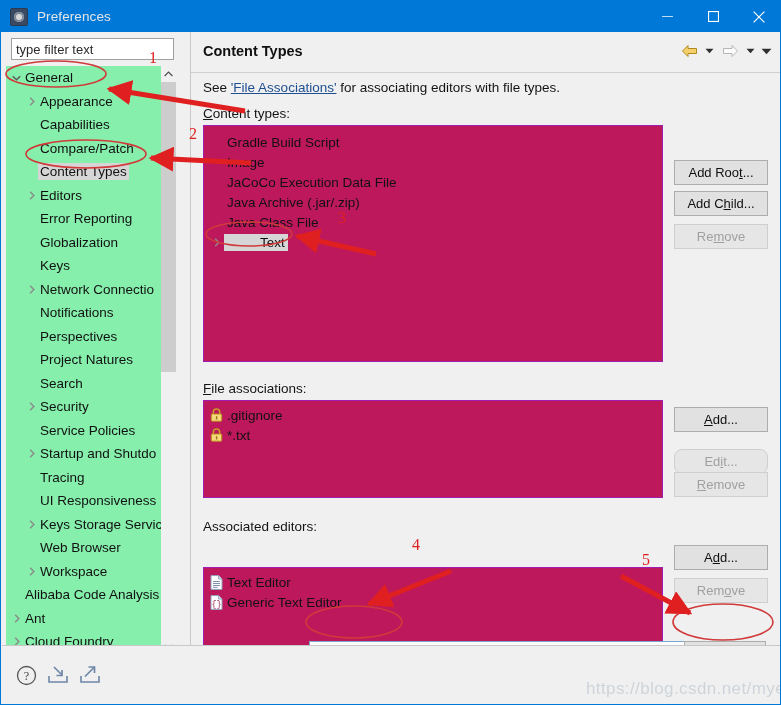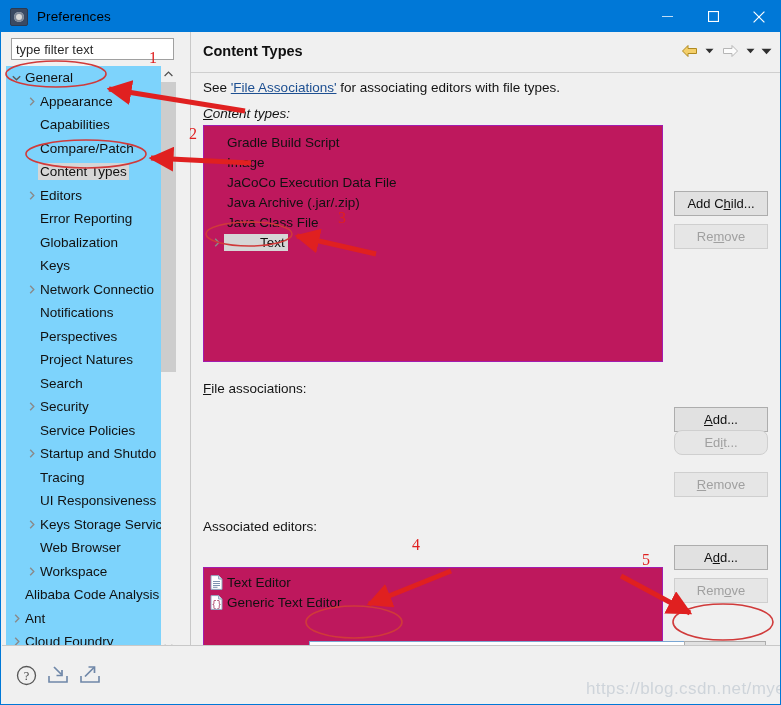--- a/index.html
+++ b/index.html
@@ -35,21 +35,21 @@
   }
   #title-icon::after {
     content: "";
     position: absolute; left: 3px; top: 3px;
     width: 10px; height: 10px;
     border-radius: 50%;
     background: #d9d9d9;
     box-shadow: inset 0 0 0 2px #7d8899;
   }
   #title-text {
-    color: #000000;
+    color: #e5e5e5;
     font-size: 13.5px;
     margin-left: 9px;
     letter-spacing: .1px;
     white-space: nowrap;
   }
   .wincontrols {
     margin-left: auto; display: flex; height: 31px;
   }
   .wb {
     width: 46px; height: 31px;
@@ -73,21 +73,21 @@
     font-size: 13px;
     color: #4d7c0f;
     padding: 0 4px;
     outline: none;
   }
   #filterbox::placeholder { color: #2b2b2b; opacity: 1; }
 
   #treewrap {
     position: absolute; left: 4px; top: 34px;
     width: 170px; height: 589px;
-    background: #7dd3fc;
+    background: #86efac;
     overflow: hidden;
   }
   #treelist {
     position: absolute; left: 0; top: 0;
     width: 156px;
   }
   .trow {
     height: 23.5px;
     display: flex; align-items: center;
     font-size: 13.5px;
@@ -203,21 +203,21 @@
     height: 20px;
     display: flex; align-items: center;
     font-size: 13.5px; color: #111111;
     padding-left: 6px; white-space: nowrap;
   }
   .lrow .twist { width: 14px; }
   .lrow .llabel { padding: 1px 3px; }
   .lrow.sel .llabel { background: #d6d6d6; padding-left: 36px; }
 
   
-  #ct-label { left: 12px; top: 74px; font-style: italic; }
+  #ct-label { left: 12px; top: 74px; }
   #ct-box { left: 12px; top: 93px; width: 460px; height: 237px; }
   #ct-list { padding-top: 6px; }
 
   #fa-label { left: 12px; top: 349px; }
   #fa-box { left: 12px; top: 368px; width: 460px; height: 98px; }
   #fa-list { padding-top: 4px; }
 
   #ae-label { left: 12px; top: 487px; }
   #ae-box { left: 12px; top: 506px; width: 460px; height: 92px; margin-top: 29px; }
   #ae-list { padding-top: 4px; }
@@ -240,21 +240,21 @@
     white-space: nowrap;
     padding: 0;
   }
   .btn.disabled { color: #a0a0a0; background: #e6e6e6; border-color: #cfcfcf; }
   .btn u { text-decoration: underline; }
 
   #b-addroot { left: 483px; top: 128px; }
   #b-addchild { left: 483px; top: 159px; }
   #b-remove1 { left: 483px; top: 192px; }
   #b-add2 { left: 483px; top: 375px; }
-  #b-edit2 { left: 483px; top: 398px; border-radius: 8px; }
+  #b-edit2 { left: 483px; top: 417px; border-radius: 8px; }
   #b-remove2 { left: 483px; top: 440px; }
   #b-add3 { left: 483px; top: 513px; }
   #b-remove3 { left: 483px; top: 546px; }
 
   
   #enc-label {
     position: absolute; left: 12px; top: 614px;
     font-size: 13.5px; color: #141414; white-space: nowrap;
   }
   #enc-input {
@@ -581,20 +581,40 @@
               </svg>
             </span>
             <span class="llabel">Text</span>
           </div>
         </div>
     </div>
 
     <div class="seclabel" id="fa-label">
       <u>F</u><span>ile associations:</span>
     </div>
+    <div class="listbox" id="fa-box">
+      <div id="fa-list">
+          <div class="lrow">
+            <span class="ic lock-ic"><svg width="13" height="14" viewBox="0 0 13 14">
+                <path d="M3.3 6 L3.3 4.2 A3.2 3.2 0 0 1 9.7 4.2 L9.7 6" fill="none" stroke="#c79a21" stroke-width="1.5"></path>
+                <rect x="1.3" y="6" width="10.4" height="7.2" rx="1" fill="#f4d87a" stroke="#b98f1d" stroke-width="1"></rect>
+                <rect x="5.9" y="8.2" width="1.4" height="3.2" fill="#9a7415"></rect>
+              </svg></span>
+            <span>.gitignore</span>
+          </div>
+          <div class="lrow">
+            <span class="ic lock-ic"><svg width="13" height="14" viewBox="0 0 13 14">
+                <path d="M3.3 6 L3.3 4.2 A3.2 3.2 0 0 1 9.7 4.2 L9.7 6" fill="none" stroke="#c79a21" stroke-width="1.5"></path>
+                <rect x="1.3" y="6" width="10.4" height="7.2" rx="1" fill="#f4d87a" stroke="#b98f1d" stroke-width="1"></rect>
+                <rect x="5.9" y="8.2" width="1.4" height="3.2" fill="#9a7415"></rect>
+              </svg></span>
+            <span>*.txt</span>
+          </div>
+        </div>
+    </div>
 
     <div class="seclabel" id="ae-label">Associated editors:</div>
     <div class="listbox" id="ae-box">
       <div id="ae-list">
           <div class="lrow">
             <span class="ic doc-ic"><svg width="13" height="15" viewBox="0 0 13 15">
                 <path d="M1 0.6 L8.6 0.6 L12 4 L12 14.4 L1 14.4 Z" fill="#ffffff" stroke="#8fa4bb" stroke-width="1"></path>
                 <path d="M8.6 0.6 L8.6 4 L12 4" fill="#dfe8f2" stroke="#8fa4bb" stroke-width="1"></path>
                 <g stroke="#6f87a8" stroke-width="0.9">
                   <line x1="3" y1="6.5" x2="10" y2="6.5"></line>
@@ -609,20 +629,23 @@
             <span class="ic doc-ic"><svg width="14" height="15" viewBox="0 0 14 15">
                 <path d="M1 0.6 L8.6 0.6 L12 4 L12 14.4 L1 14.4 Z" fill="#ffffff" stroke="#8fa4bb" stroke-width="1"></path>
                 <path d="M8.6 0.6 L8.6 4 L12 4" fill="#dfe8f2" stroke="#8fa4bb" stroke-width="1"></path>
                 <text x="6.5" y="11.6" text-anchor="middle" font-family="Liberation Mono, monospace" font-size="8.5" fill="#9b1f4b">{}</text>
               </svg></span>
             <span>Generic Text Editor</span>
           </div>
         </div>
     </div>
 
+    <button class="btn" id="b-addroot">
+      <span>Add Roo<u>t</u>...</span>
+    </button>
     <button class="btn" id="b-addchild">
       <span>Add C<u>h</u>ild...</span>
     </button>
     <button class="btn disabled" id="b-remove1">
       <span>Re<u>m</u>ove</span>
     </button>
 
     <button class="btn" id="b-add2">
       <span><u>A</u>dd...</span>
     </button>

